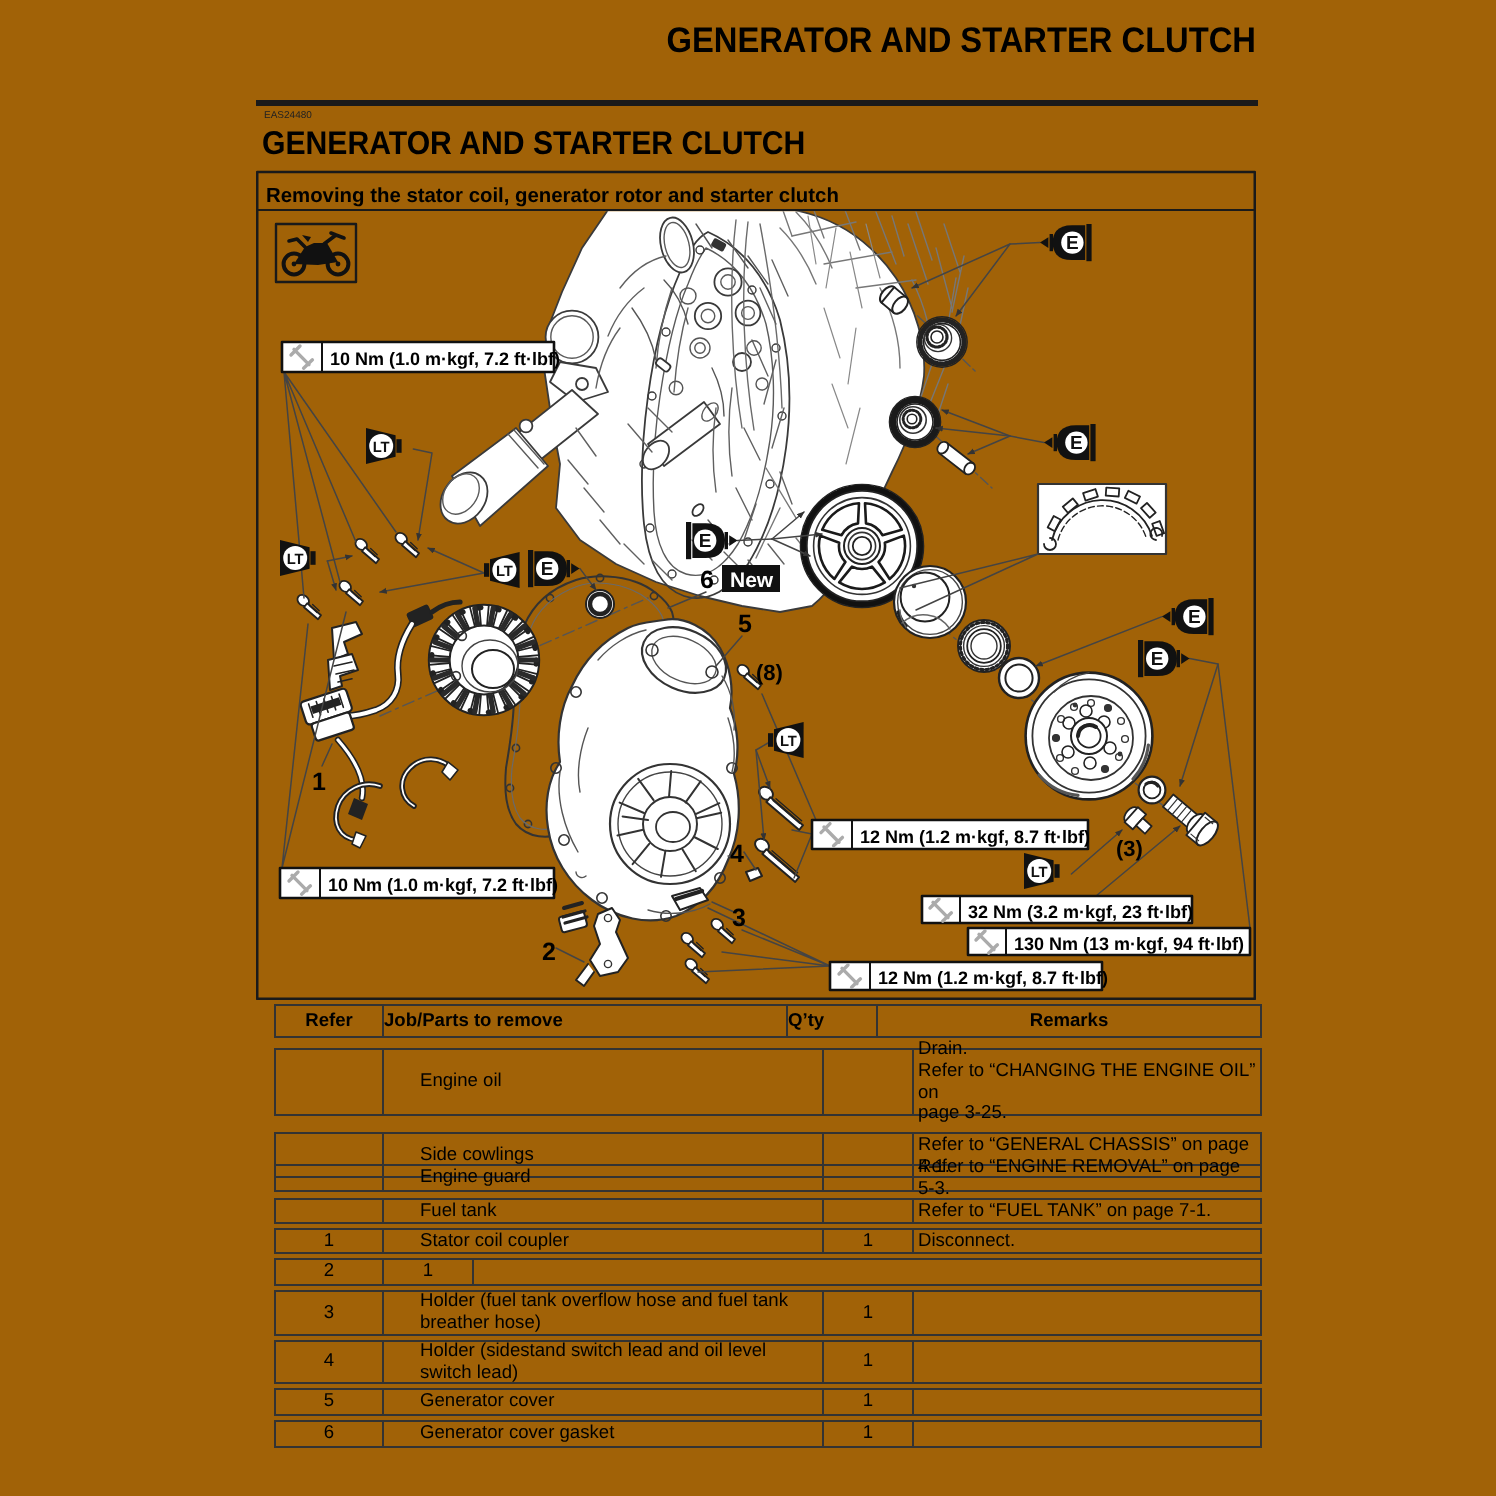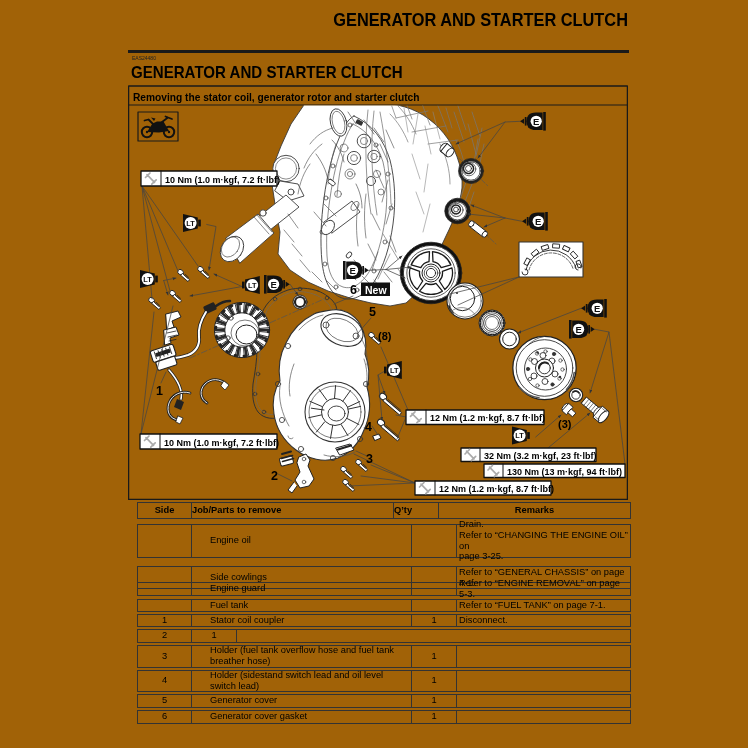--- a/index.html
+++ b/index.html
@@ -540,21 +540,21 @@
   <use href="#eiconR" transform="translate(215,177)"></use>
   <use href="#lticonR" transform="translate(12,186)"></use>
   <use href="#lticonR" transform="translate(55,130)"></use>
   <use href="#lticonL" transform="translate(114,192)"></use>
   <use href="#lticonL" transform="translate(256,277)"></use>
   <use href="#lticonR" transform="translate(384,342.5)"></use>
   </svg>
 
   <div class="abs" id="tbl">
     <div class="row hdr" style="top:0;height:14.5px;">
-      <div class="c1">Side</div>
+      <div class="c1">Refer</div>
         <div class="c2">
           <div>Job/Parts to remove</div>
         </div>
         <div class="c3">Q’ty</div>
         <div class="c4">
           <div>Remarks</div>
         </div>
     </div>
     <div class="row" style="top:21.5px;height:32px;">
       <div class="c1"></div>

